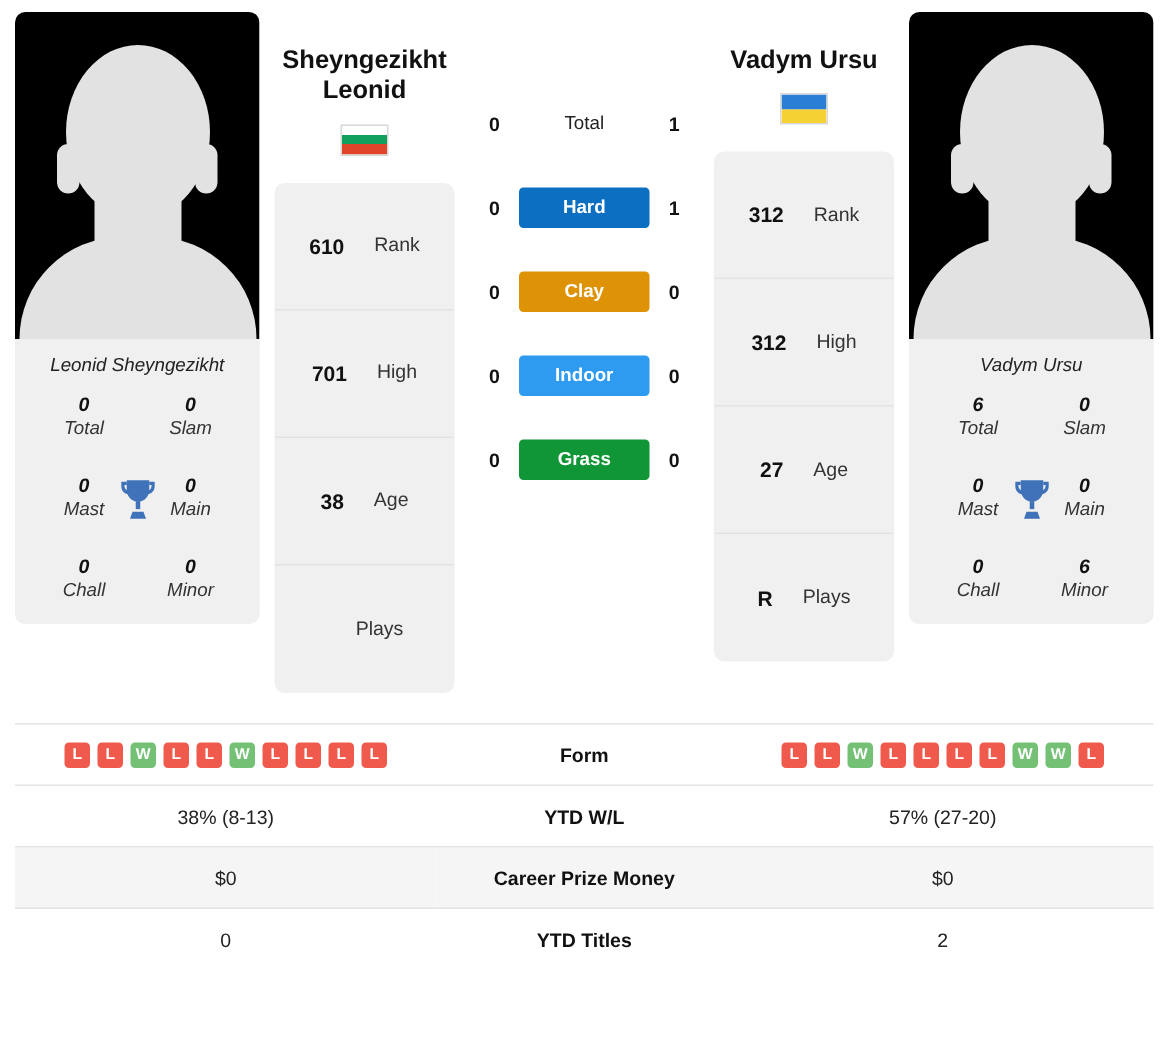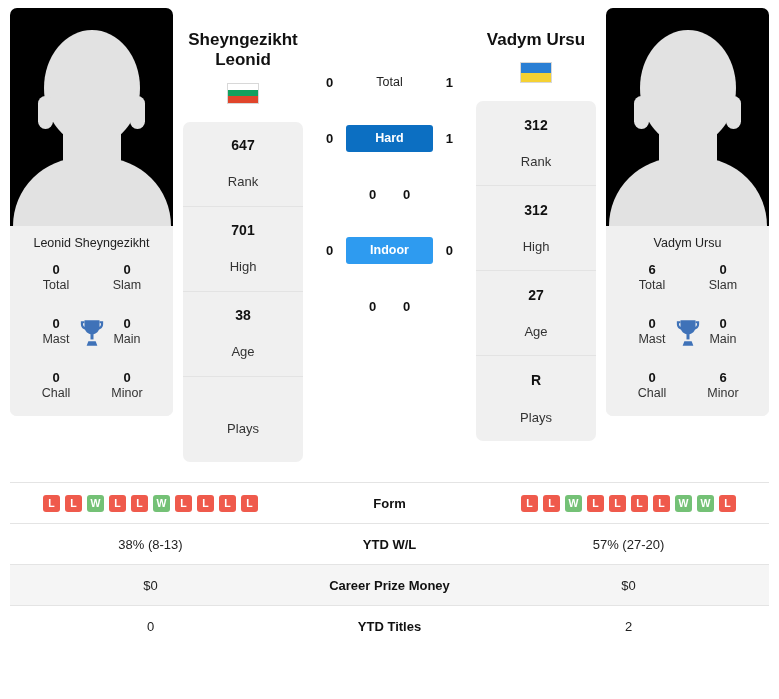--- a/index.html
+++ b/index.html
@@ -25,20 +25,21 @@
     height: 478px;
   }
 
   
   .player-card {
     width: 163px;
     background: #f0f0f0;
     border-radius: 7px;
     overflow: hidden;
     flex: 0 0 auto;
+    font-style: italic;
   }
   .photo {
     width: 100%;
     height: 218px;
     background: #000000;
     position: relative;
     overflow: hidden;
   }
   .silhouette-head {
     position: absolute;
@@ -147,21 +148,21 @@
   .flag.uk .stripe { height: 50%; }
   .rank-card {
     margin-top: 18px;
     background: #f0f0f0;
     border-radius: 7px;
     overflow: hidden;
   }
   .rank-cell {
     height: 85px;
     display: flex;
-    flex-direction: column;
+    flex-direction: row;
     align-items: center;
     justify-content: center;
     border-bottom: 1px solid #e3e3e3;
     gap: 20px;
   }
   .rank-cell:last-child { border-bottom: none; }
   .rank-cell .val {
     font-size: 14px;
     font-weight: bold;
     color: #111111;
@@ -309,21 +310,21 @@
         <div>Sheyngezikht</div>
         <div>Leonid</div>
       </div>
       <div class="flag bg">
         <div class="stripe" style="background:#ffffff"></div>
         <div class="stripe" style="background:#12a05f"></div>
         <div class="stripe" style="background:#e0452b"></div>
       </div>
       <div class="rank-card">
         <div class="rank-cell">
-          <div class="val">647</div>
+          <div class="val">610</div>
           <div class="lbl">Rank</div>
         </div>
         <div class="rank-cell">
           <div class="val">701</div>
           <div class="lbl">High</div>
         </div>
         <div class="rank-cell">
           <div class="val">38</div>
           <div class="lbl">Age</div>
         </div>
@@ -340,29 +341,31 @@
         <div class="surf-pill plain">Total</div>
         <div class="surf-score">1</div>
       </div>
       <div class="surface-row">
         <div class="surf-score">0</div>
         <div class="surf-pill" style="background:#0c6fc2">Hard</div>
         <div class="surf-score">1</div>
       </div>
       <div class="surface-row">
         <div class="surf-score">0</div>
+        <div class="surf-pill" style="background:#de9206">Clay</div>
         <div class="surf-score">0</div>
       </div>
       <div class="surface-row">
         <div class="surf-score">0</div>
         <div class="surf-pill" style="background:#2e9bf0">Indoor</div>
         <div class="surf-score">0</div>
       </div>
       <div class="surface-row">
         <div class="surf-score">0</div>
+        <div class="surf-pill" style="background:#109636">Grass</div>
         <div class="surf-score">0</div>
       </div>
     </div>
 
     <div class="player-mid right">
       <div class="mid-name">
         <div>Vadym Ursu</div>
       </div>
       <div class="flag uk">
         <div class="stripe" style="background:#2a7fd4"></div>

